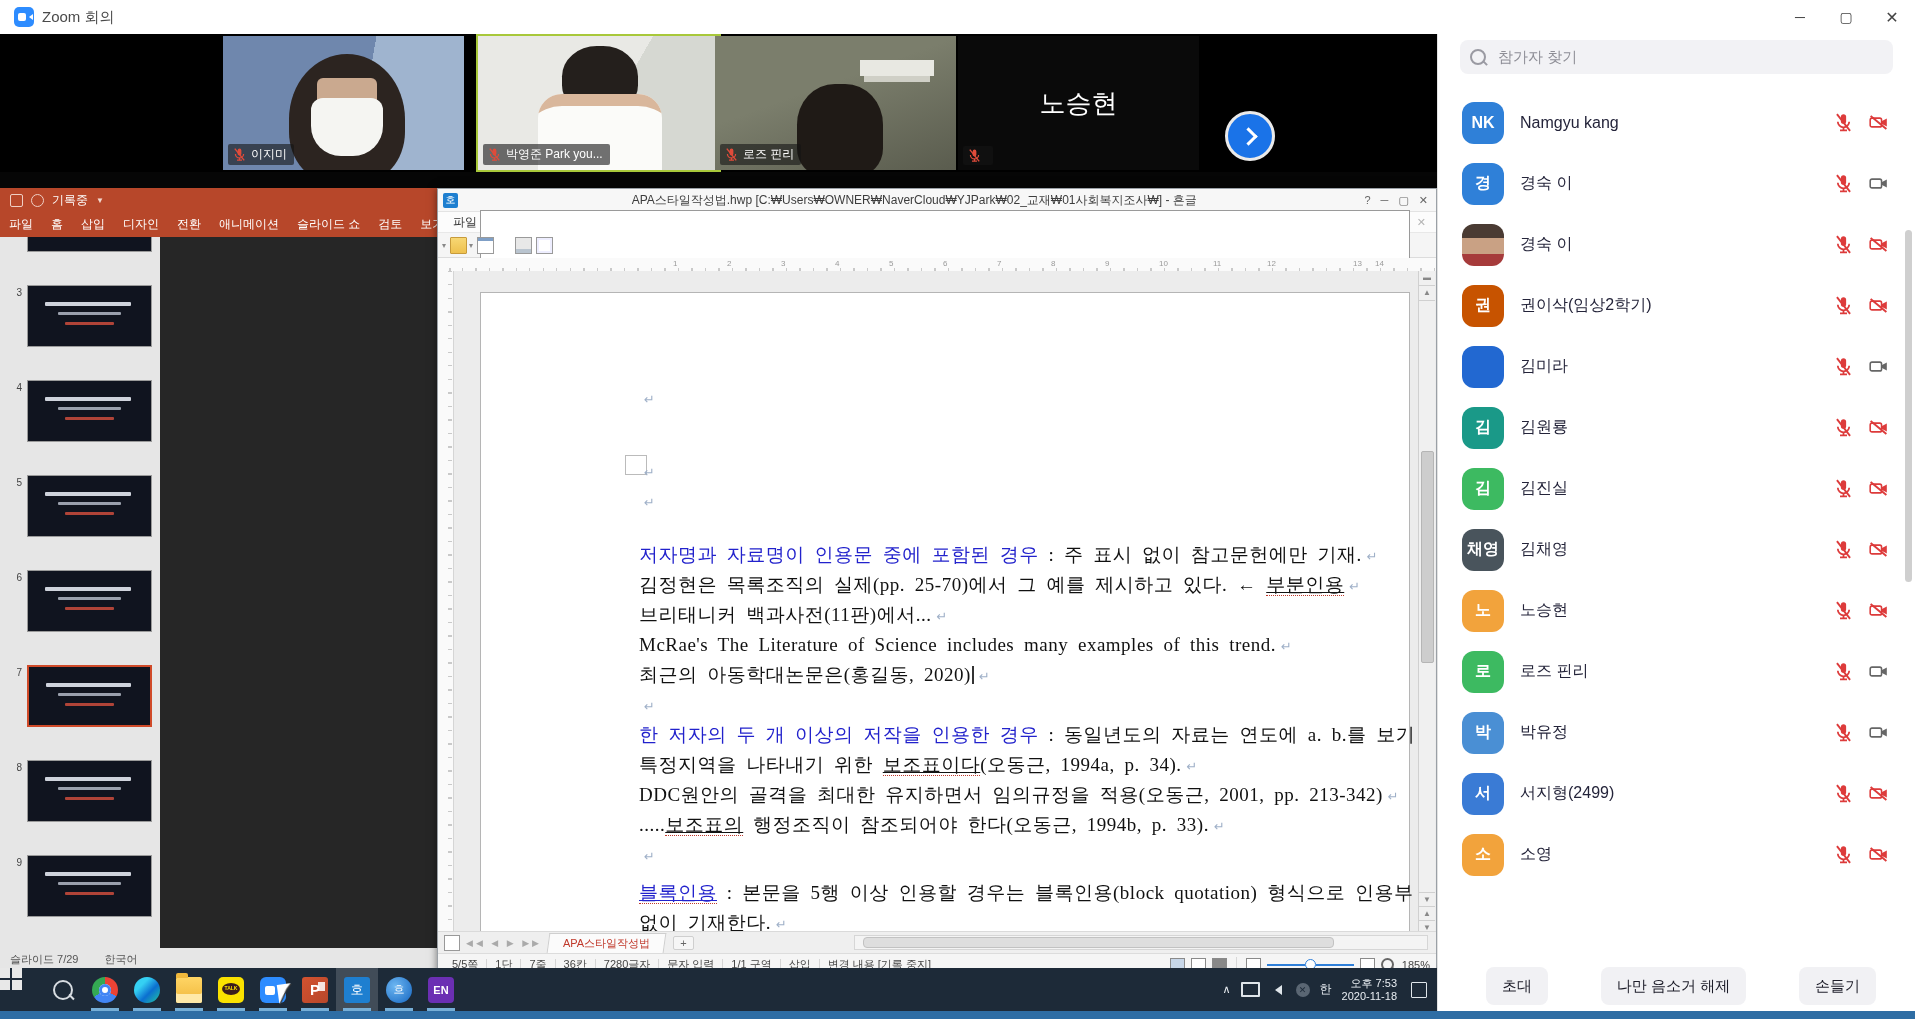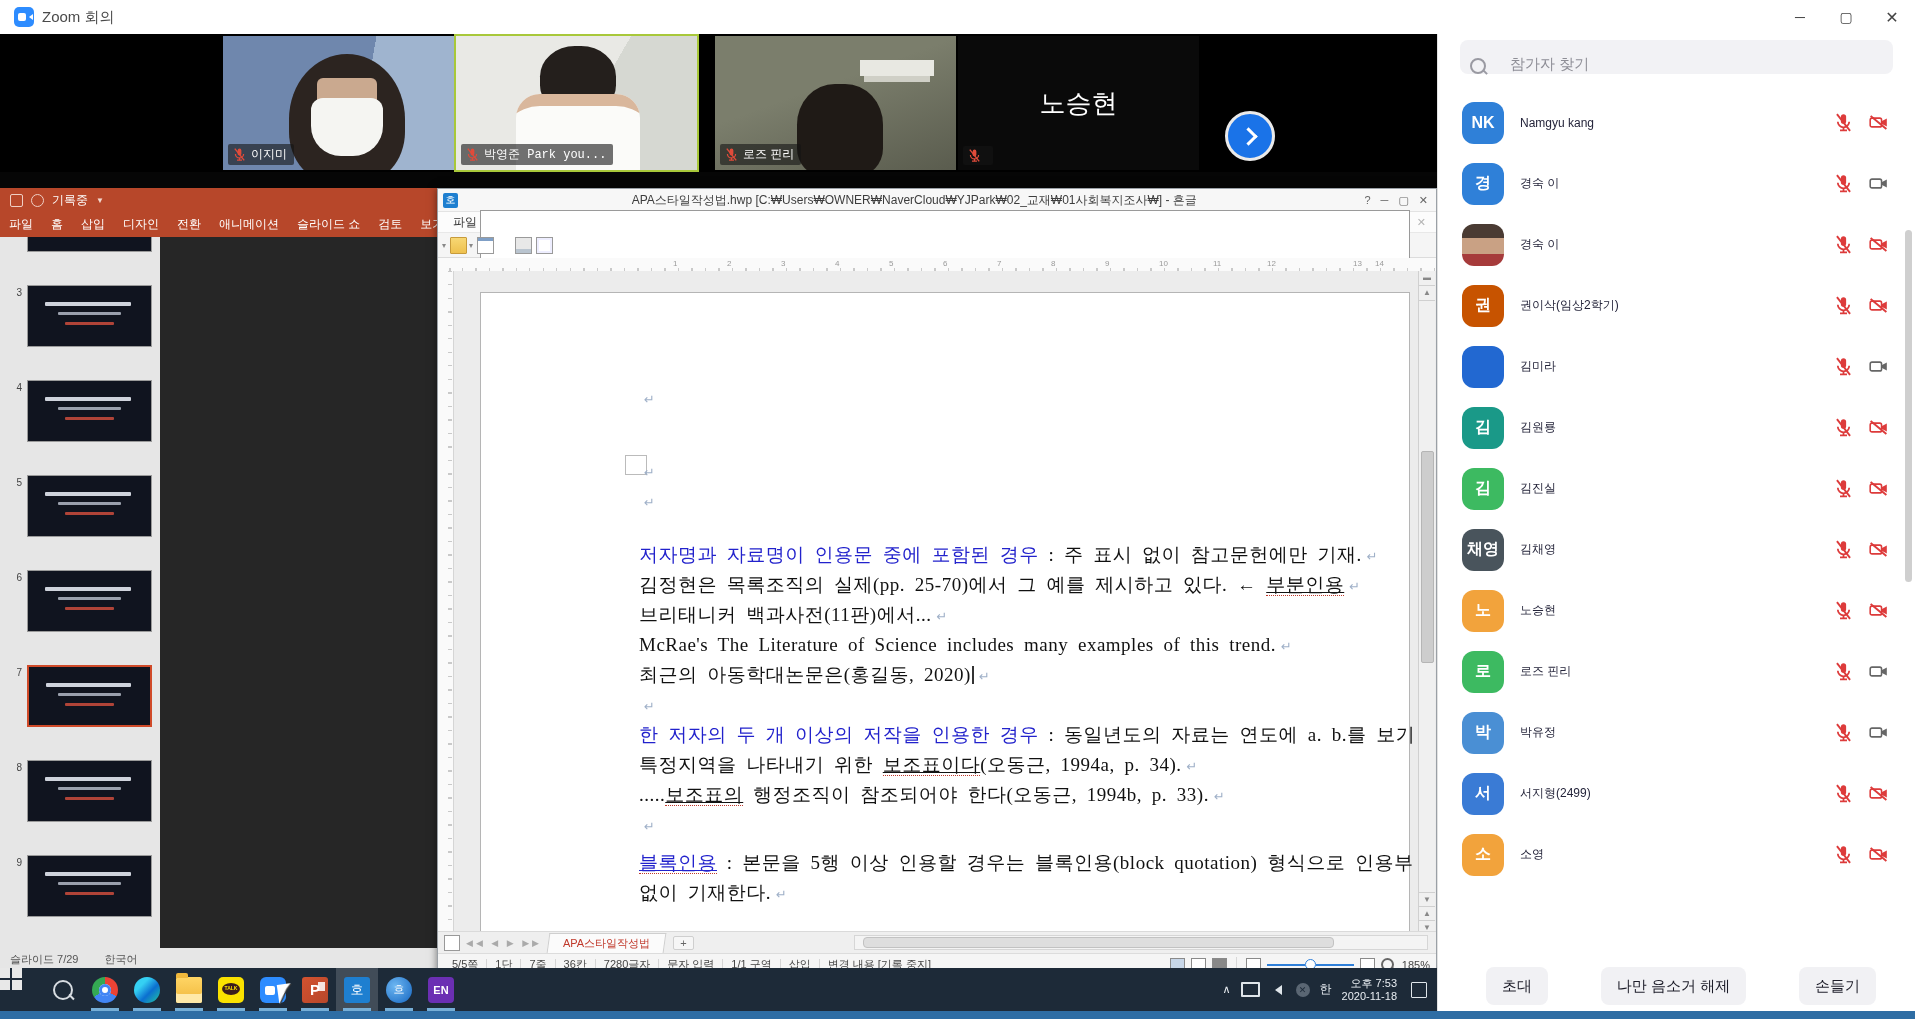--- a/index.html
+++ b/index.html
@@ -15,21 +15,21 @@
   .zctrls{margin-left:auto;display:flex;}
   .zc{width:46px;height:33px;display:flex;align-items:center;justify-content:center;color:#444;font-size:14px;}
   .zc.close{font-size:16px;}
 
   
   .share{position:absolute;left:0;top:34px;width:1437px;height:985px;background:#000;}
 
   
   .vstrip{position:absolute;left:0;top:0;width:1437px;height:138px;background:#000;}
   .tile{position:absolute;top:2px;height:134px;width:241px;background:#111;overflow:hidden;}
-  .tile.t0{left:223px;}.tile.t1{left:454px;font-family:Liberation Mono, monospace;}.tile.t2{left:715px;}.tile.t3{left:958px;}
+  .tile.t0{left:223px;}.tile.t1{left:476px;}.tile.t2{left:715px;}.tile.t3{left:958px;}
   .tile.active{border:2px solid #a8c83a;top:0;height:134px;}
   .vlabel{position:absolute;left:5px;bottom:5px;display:flex;align-items:center;gap:4px;background:rgba(20,20,20,.6);padding:2px 7px 2px 4px;border-radius:2px;z-index:5;}
   .vlabel .nm{color:#fff;font-size:12px;white-space:nowrap;}
   .vcenter{position:absolute;inset:0;display:flex;align-items:center;justify-content:center;color:#fff;font-size:26px;z-index:2;}
   .micr{width:15px;height:15px;color:#e04b3a;}
   
   .scene{position:absolute;inset:0;}
   .t0 .scene{background:linear-gradient(100deg,#6f87ad 0 58%,#9fb4cf 58% 100%);}
   .t0 .scene:before{content:"";position:absolute;left:66px;top:18px;width:116px;height:130px;background:#2c2420;border-radius:50% 50% 40% 40%;}
   .t0 .scene:after{content:"";position:absolute;left:88px;top:62px;width:72px;height:58px;background:#f5f5f2;border-radius:12px 12px 30px 30px;box-shadow:0 -26px 0 -6px #caa98f;}
@@ -180,29 +180,29 @@
   .cursor{position:absolute;left:278px;top:812px;width:0;height:0;z-index:60;border-left:9px solid #fff;border-right:5px solid transparent;border-bottom:14px solid transparent;border-top:5px solid #fff;filter:drop-shadow(1px 1px 0 #333);transform:rotate(-8deg);}
 
   .bottom-strip{position:absolute;left:0;top:1011px;width:1915px;height:8px;background:#2e6da4;z-index:80;}
 
   
   .panel{position:absolute;left:1437px;top:34px;width:478px;height:985px;background:#fff;border-left:1px solid #e2e2e2;box-sizing:border-box;}
   .p-head{height:46px;display:flex;align-items:center;position:relative;}
   .p-chev{position:absolute;left:22px;top:16px;width:12px;height:12px;}
   .p-chev:before{content:"";position:absolute;left:0;top:2px;width:9px;height:9px;border-right:2px solid #555;border-bottom:2px solid #555;transform:rotate(45deg) scale(.9);}
   .p-title{flex:1;text-align:center;font-size:17px;font-weight:bold;color:#24243a;}
-  .p-search{margin:6px 22px 10px 22px;height:34px;background:#f2f2f5;border-radius:8px;display:flex;align-items:flex-end;padding:0 10px;gap:24px;}
+  .p-search{margin:6px 22px 10px 22px;height:34px;background:#f2f2f5;border-radius:8px;display:flex;align-items:center;padding:0 10px;gap:12px;}
   .s-ico{width:12px;height:12px;border:2px solid #9a9aa2;border-radius:50%;position:relative;flex:none;}
   .s-ico:after{content:"";position:absolute;left:10px;top:11px;width:6px;height:2px;background:#9a9aa2;transform:rotate(45deg);}
   .p-search .ph{color:#8e8e96;font-size:15px;}
   .p-list{padding:8px 0 0 0;}
   .p-row{height:61px;display:flex;align-items:center;padding:0 26px 0 24px;}
   .avatar{width:42px;height:42px;border-radius:12px;color:#fff;font-weight:bold;font-size:16px;display:flex;align-items:center;justify-content:center;flex:none;}
   .avatar.photo{background:linear-gradient(180deg,#4a3b33 0 34%,#c9a184 34% 72%,#a63b3b 72%);}
-  .p-name{margin-left:16px;font-size:12px;color:#24243a;white-space:nowrap;}
+  .p-name{margin-left:16px;font-size:16px;color:#24243a;white-space:nowrap;}
   .p-icons{margin-left:auto;display:flex;align-items:center;gap:14px;}
   .pic{width:21px;height:21px;}
   .pic.red{color:#dd3b3b;}
   .pic.gray{color:#666;}
   .p-foot{position:absolute;left:0;bottom:14px;width:478px;display:flex;align-items:center;justify-content:space-between;padding:0 40px 0 48px;box-sizing:border-box;}
   .p-btn{background:#f1f1f4;border:none;border-radius:8px;height:38px;padding:0 16px;font-size:15px;color:#1c1c28;font-family:inherit;}
   .p-scroll{position:absolute;right:3px;top:196px;width:7px;height:352px;background:#cfcfcf;border-radius:4px;}
 </style>
 </head>
 <body>
@@ -491,20 +491,21 @@
               <div class="dline" style="margin-top: 43px;"><span class="eol">↵</span></div>
               <div class="dline"><span class="eol">↵</span></div>
               <div class="dline" style="margin-top: 24px;"><span class="blue">저자명과 자료명이 인용문 중에 포함된 경우</span><span> : 주 표시 없이 참고문헌에만 기재.</span><span class="eol">↵</span></div>
               <div class="dline"><span>김정현은 목록조직의 실제(pp. 25-70)에서 그 예를 제시하고 있다. ← </span><span class="u">부분인용</span><span class="eol">↵</span></div>
               <div class="dline"><span>브리태니커 백과사전(11판)에서...</span><span class="eol">↵</span></div>
               <div class="dline"><span>McRae's The Literature of Science includes many examples of this trend.</span><span class="eol">↵</span></div>
               <div class="dline"><span>최근의 아동학대논문은(홍길동, 2020)</span><span class="caret"></span><span class="eol">↵</span></div>
               <div class="dline"><span class="eol">↵</span></div>
               <div class="dline"><span class="blue">한 저자의 두 개 이상의 저작을 인용한 경우</span><span> : 동일년도의 자료는 연도에 a. b.를 보기</span></div>
               <div class="dline"><span>특정지역을 나타내기 위한 </span><span class="u">보조표이다</span><span>(오동근, 1994a, p. 34).</span><span class="eol">↵</span></div>
+              <div class="dline"><span>DDC원안의 골격을 최대한 유지하면서 임의규정을 적용(오동근, 2001, pp. 213-342)</span><span class="eol">↵</span></div>
               <div class="dline"><span>.....</span><span class="u">보조표의</span><span> 행정조직이 참조되어야 한다(오동근, 1994b, p. 33).</span><span class="eol">↵</span></div>
               <div class="dline"><span class="eol">↵</span></div>
               <div class="dline" style="margin-top: 8px;"><span class="blue u">블록인용</span><span> : 본문을 5행 이상 인용할 경우는 블록인용(block quotation) 형식으로 인용부</span></div>
               <div class="dline"><span>없이 기재한다.</span><span class="eol">↵</span></div>
             </div>
         </div>
         <div class="vscroll">
           <div class="ar">▬</div>
           <div class="ar">▲</div>
           <div class="vthumb"></div>

